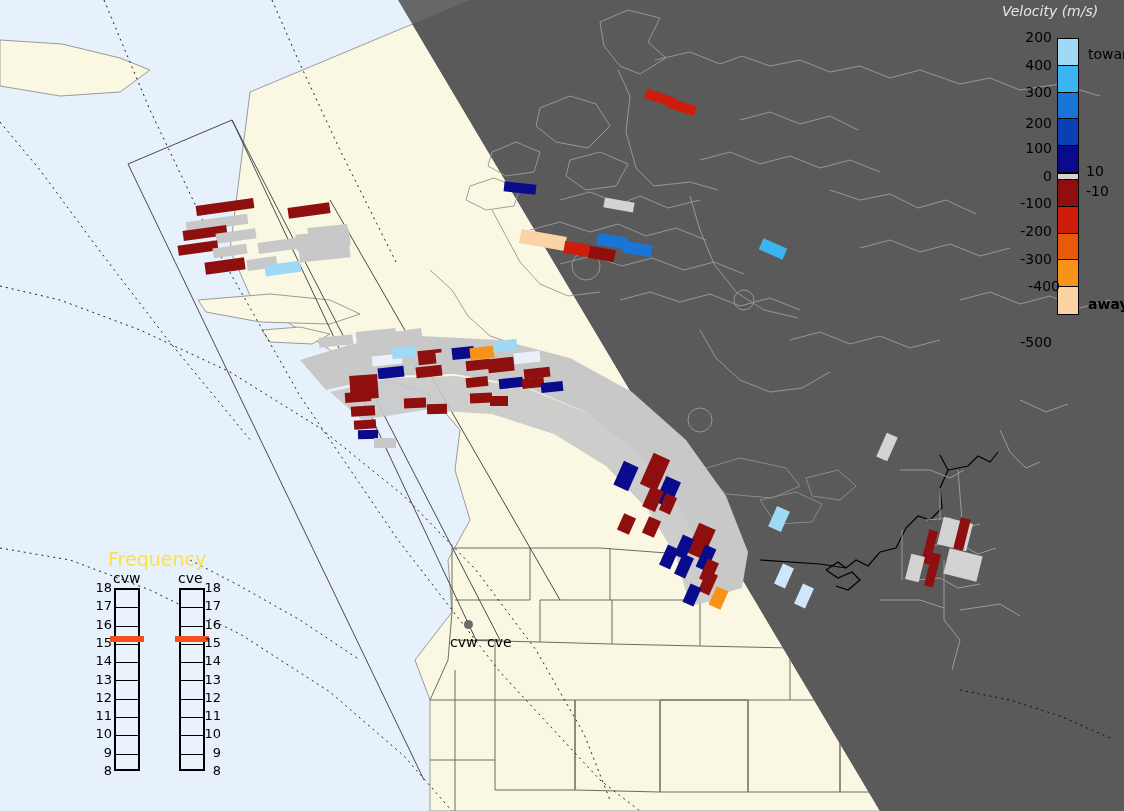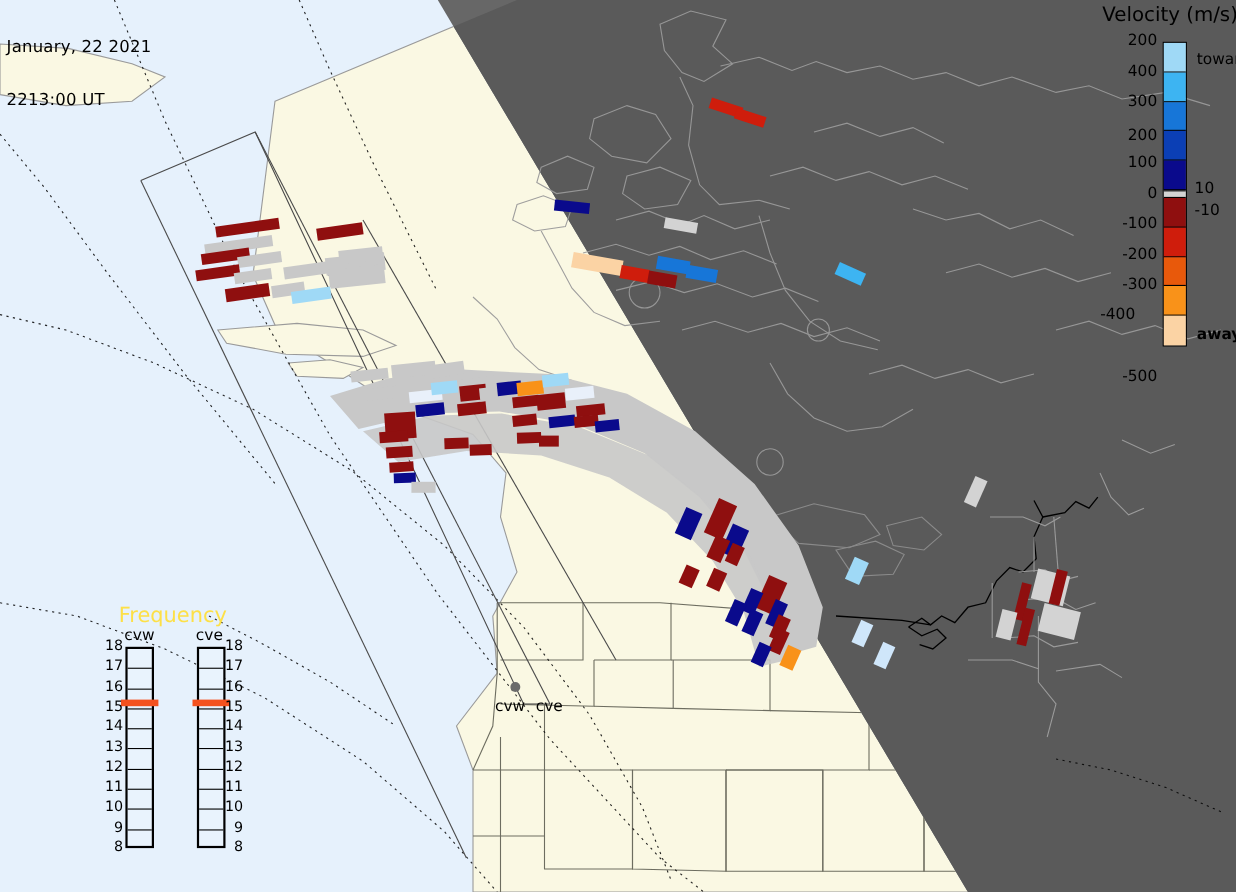--- a/index.html
+++ b/index.html
@@ -9,21 +9,21 @@
     position:relative;width:1124px;height:811px;overflow:hidden;
     background:#676767;
   }
   
   #map-canvas{position:absolute;left:0;top:0;width:1124px;height:811px;}
   .ov{position:absolute;left:0;top:0;width:1124px;height:811px;pointer-events:none;}
 
   
   .txt{position:absolute;color:#000;font-family:"DejaVu Sans",sans-serif;white-space:pre;}
   #title-block{left:6px;top:2px;font-size:15px;line-height:16px;letter-spacing:.2px;}
-  #cb-title{left:1002px;top:3px;font-size:18px;color:#000000;}
+  #cb-title{left:1002px;top:3px;font-size:14px;color:#e5e5e5;font-style:italic;}
   .cb-tick{font-size:14px;color:#000;text-align:right;width:52px;}
   .cb-note{font-size:14px;color:#000;}
   #freq-title{left:108px;top:548px;font-size:19px;color:#fde047;}
   .freq-hdr{font-size:14px;color:#000;}
   .freq-num{font-size:13px;color:#000;text-align:right;width:22px;}
   .stn-lbl{font-size:14px;color:#000;}
 
   
   #colorbar{position:absolute;left:1057px;top:38px;width:22px;height:277px;
             border:1px solid #000;box-sizing:border-box;}
@@ -273,24 +273,20 @@
       <rect x="504" y="183" width="32" height="10" fill="#0a0a8c" transform="rotate(6 520 188)"></rect>
       <rect x="604" y="200" width="30" height="10" fill="#d3d3d3" transform="rotate(10 619 205)"></rect>
       <rect x="520" y="233" width="46" height="14" fill="#fbd3a4" transform="rotate(10 543 240)"></rect>
       <rect x="564" y="243" width="26" height="12" fill="#cf1d0c" transform="rotate(10 577 249)"></rect>
       <rect x="589" y="248" width="26" height="12" fill="#8f0f0f" transform="rotate(10 602 254)"></rect>
       <rect x="597" y="235" width="30" height="12" fill="#1776d8" transform="rotate(10 612 241)"></rect>
       <rect x="624" y="243" width="28" height="12" fill="#1776d8" transform="rotate(10 638 249)"></rect>
       <rect x="760" y="243" width="26" height="12" fill="#3db4f2" transform="rotate(24 773 249)"></rect>
     </svg>
 
-  <div id="title-block" class="txt">
-    <div>January, 22 2021</div>
-    <div>2213:00 UT</div>
-  </div>
 
   <div id="cb-title" class="txt">Velocity (m/s)</div>
   <div id="colorbar">
       <div class="band" style="background: rgb(159, 217, 246); height: 26.8px;"></div>
       <div class="band" style="background: rgb(61, 180, 242); height: 26.8px;"></div>
       <div class="band" style="background: rgb(23, 118, 216); height: 26.8px;"></div>
       <div class="band" style="background: rgb(11, 63, 181); height: 26.8px;"></div>
       <div class="band" style="background: rgb(10, 10, 140); height: 26.8px;"></div>
       <div class="band gapband" style="background: rgb(211, 211, 211); height: 7px;"></div>
       <div class="band" style="background: rgb(143, 15, 15); height: 26.8px;"></div>
@@ -302,21 +298,21 @@
   <div id="cb-ticks">
       <div class="txt cb-tick" style="left: 1000px; top: 29px;">200</div>
       <div class="txt cb-tick" style="left: 1000px; top: 56.7px;">400</div>
       <div class="txt cb-tick" style="left: 1000px; top: 84.4px;">300</div>
       <div class="txt cb-tick" style="left: 1000px; top: 115px;">200</div>
       <div class="txt cb-tick" style="left: 1000px; top: 139.8px; text-align: right;">100</div>
       <div class="txt cb-tick" style="left: 1000px; top: 167.5px;">0</div>
       <div class="txt cb-tick" style="left: 1000px; top: 195.2px;">-100</div>
       <div class="txt cb-tick" style="left: 1000px; top: 222.9px;">-200</div>
       <div class="txt cb-tick" style="left: 1000px; top: 250.6px;">-300</div>
-      <div class="txt cb-tick" style="left: 980px; top: 278.3px;">-400</div>
+      <div class="txt cb-tick" style="left: 1008px; top: 278.3px;">-400</div>
       <div class="txt cb-tick" style="left: 1000px; top: 306px; margin-top: 28px;">-500</div>
     </div>
   <div class="txt cb-note" style="left:1088px;top:46px;">toward</div>
   <div class="txt cb-note" style="left:1088px;top:296px;font-weight:bold;">away</div>
   <div class="txt cb-note" style="left:1086px;top:163px;">10</div>
   <div class="txt cb-note" style="left:1086px;top:183px;">-10</div>
 
   <div id="freq-title" class="txt">Frequency</div>
 
   <div class="txt freq-hdr" style="left:113px;top:570px;">cvw</div>

